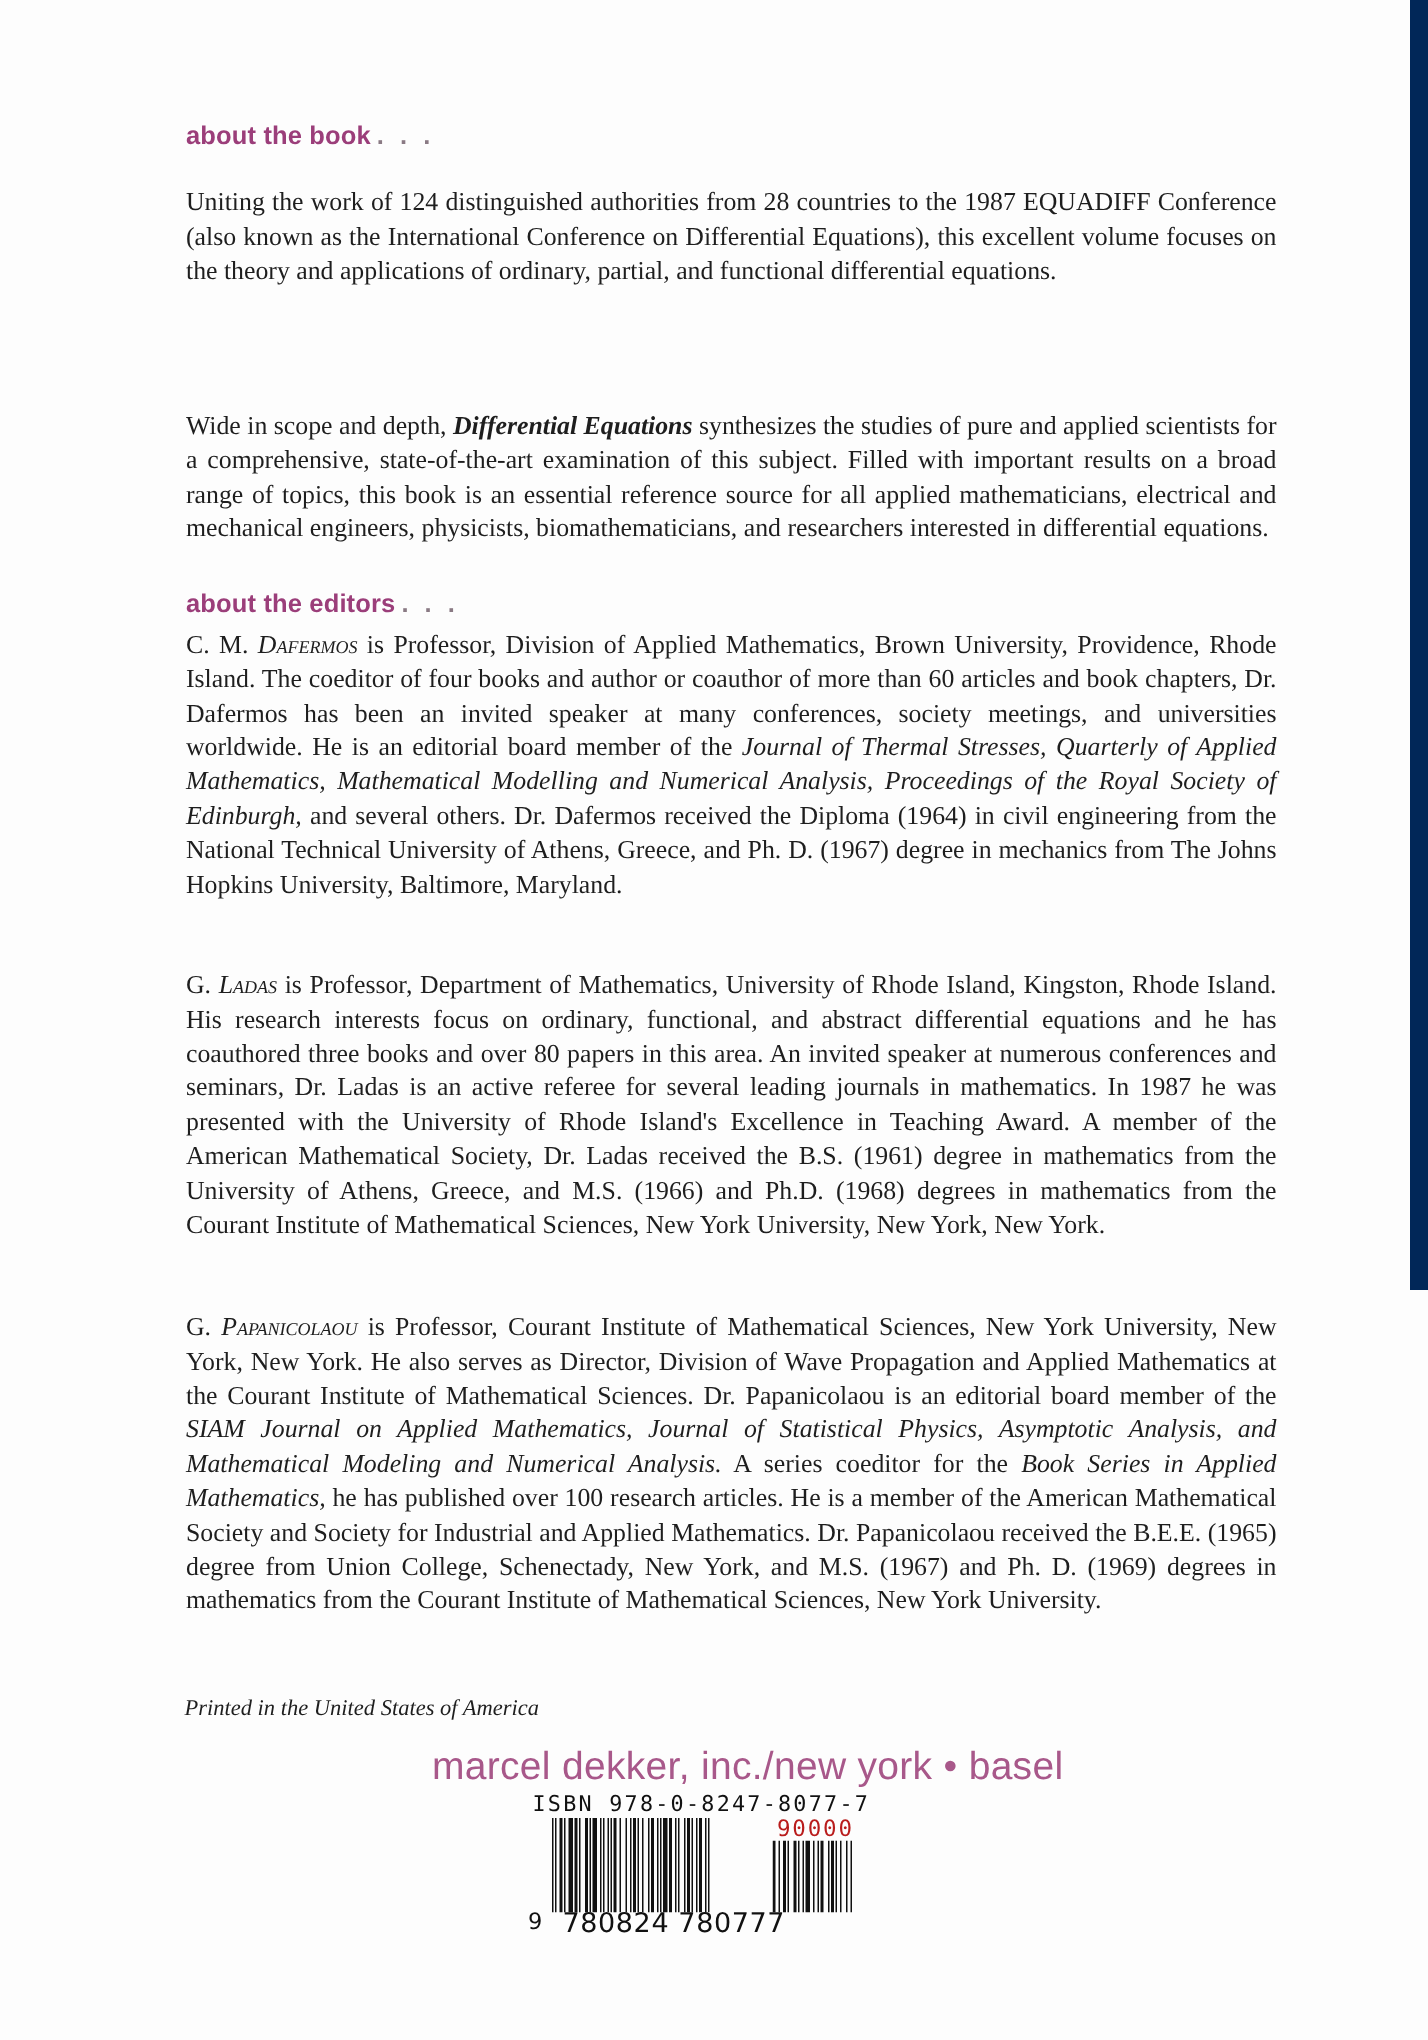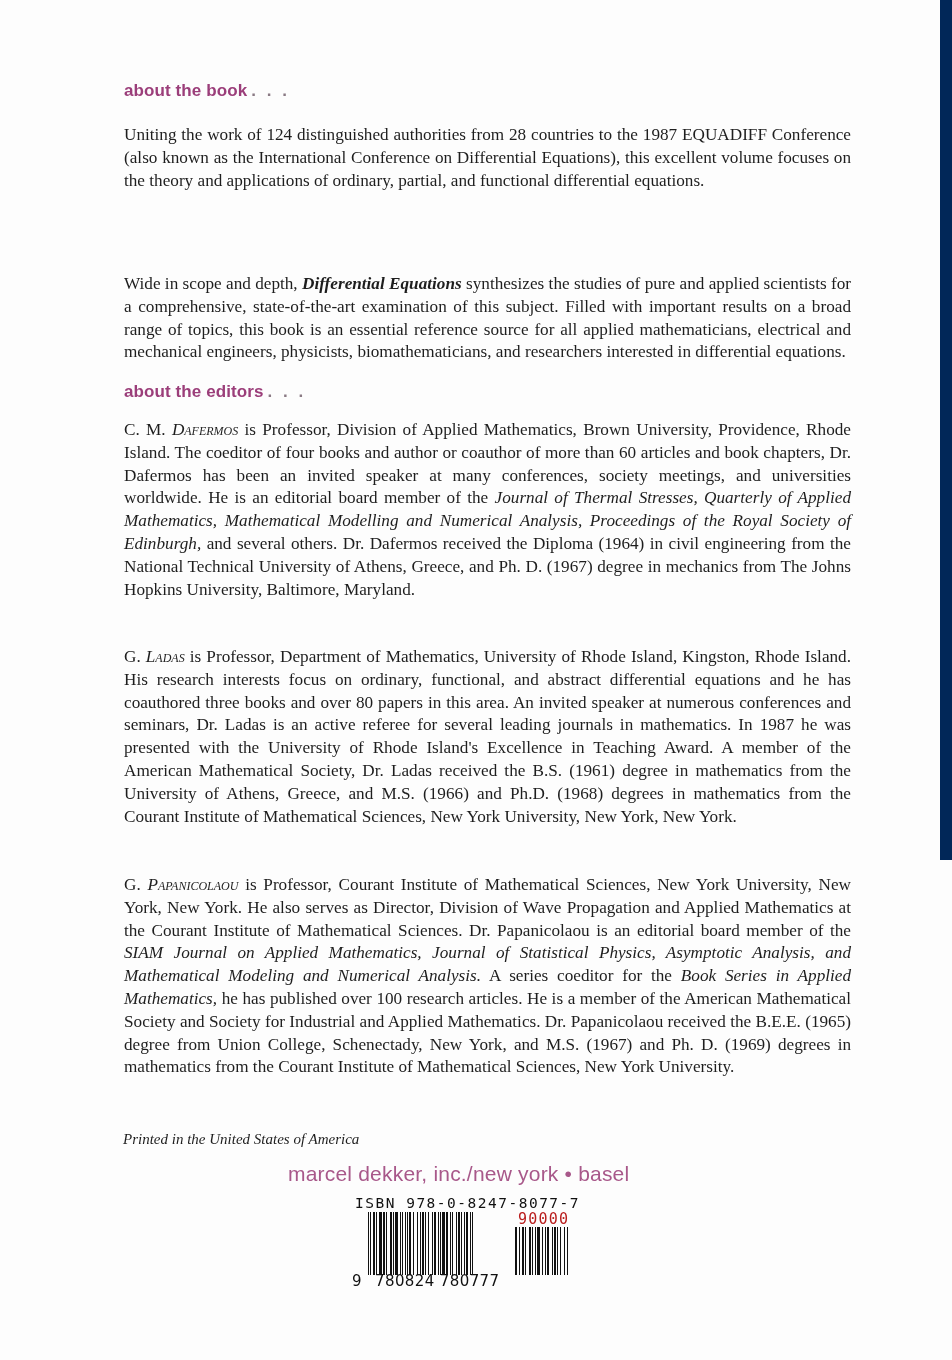--- a/index.html
+++ b/index.html
@@ -3,44 +3,44 @@
 <meta charset="utf-8">
 <style>
   html,body{margin:0;padding:0;background:#fdfdfd;}
   body{width:952px;height:1360px;position:relative;overflow:hidden;font-family:"Liberation Serif","DejaVu Serif",serif;color:#1e1e1e;}
   .navbar{position:absolute;left:940px;top:0;width:12px;height:860px;background:#012758;}
   .heading{position:absolute;left:124px;font-family:"Liberation Sans","DejaVu Sans",sans-serif;font-weight:bold;font-size:17px;color:#9b3e7a;letter-spacing:0.1px;}
   .heading .dots{color:#8a7a84;margin-left:4px;letter-spacing:3px;}
   .para{position:absolute;left:124px;width:727px;font-size:17.2px;line-height:22.8px;text-align:justify;text-align-last:left;}
   .sc{font-variant:small-caps;font-style:italic;}
   .printed{position:absolute;left:123px;top:1131px;font-style:italic;font-size:15px;text-align:center;}
-  .publisher{position:absolute;left:288px;top:1162px;font-family:"Liberation Sans","DejaVu Sans",sans-serif;font-size:21px;color:#a8588a;letter-spacing:0.2px;}
+  .publisher{position:absolute;left:288px;top:1162px;font-family:"Liberation Sans","DejaVu Sans",sans-serif;font-size:26px;color:#a8588a;letter-spacing:0.2px;}
   .isbn{position:absolute;left:355px;top:1195px;font-family:"DejaVu Sans Mono","Liberation Mono",monospace;font-size:14.5px;letter-spacing:1.5px;color:#111;}
   .barcode{position:absolute;left:368px;top:1212px;width:136px;height:63px;}
   .barcode2{position:absolute;left:515px;top:1227px;width:68px;height:48px;}
   .addon-num{position:absolute;left:518px;top:1210px;font-family:"DejaVu Sans Mono","Liberation Mono",monospace;font-size:15px;letter-spacing:1.2px;color:#b91c1c;}
   .barnum-first{position:absolute;left:352px;top:1272px;font-family:"DejaVu Sans","Liberation Sans",sans-serif;font-size:15px;color:#111;}
-  .barnum-rest{position:absolute;left:375px;top:1272px;font-family:"DejaVu Sans","Liberation Sans",sans-serif;font-size:15px;color:#111;letter-spacing:0.4px;}
+  .barnum-rest{position:absolute;left:375px;top:1272px;font-family:"DejaVu Sans","Liberation Sans",sans-serif;font-size:18px;color:#111;letter-spacing:0.4px;}
 </style>
 </head>
 <body>
 
 <div class="navbar"></div>
 
 <div class="heading" style="top:81px;">
   <span>about the book</span><span class="dots">. . .</span>
 </div>
 
 <div class="para" style="top:124px;">Uniting the work of 124 distinguished authorities from 28 countries to the 1987 EQUADIFF Conference (also known as the International Conference on Differential Equations), this excellent volume focuses on the theory and applications of ordinary, partial, and functional differential equations.</div>
 
 <div class="para" style="top:237px;margin-top:36px;">
   <span>Wide in scope and depth, </span><b><i>Differential Equations</i></b><span> synthesizes the studies of pure and applied scientists for a comprehensive, state-of-the-art examination of this subject. Filled with important results on a broad range of topics, this book is an essential reference source for all applied mathematicians, electrical and mechanical engineers, physicists, biomathematicians, and researchers interested in differential equations.</span>
 </div>
 
-<div class="heading" style="top:382px;">
+<div class="heading" style="top:393px;">
   <span>about the editors</span><span class="dots">. . .</span>
 </div>
 
 <div class="para" style="top:419px;">
   <span>C. M. </span><span class="sc">Dafermos</span><span> is Professor, Division of Applied Mathematics, Brown University, Providence, Rhode Island. The coeditor of four books and author or coauthor of more than 60 articles and book chapters, Dr. Dafermos has been an invited speaker at many conferences, society meetings, and universities worldwide. He is an editorial board member of the </span><i>Journal of Thermal Stresses, Quarterly of Applied Mathematics, Mathematical Modelling and Numerical Analysis, Proceedings of the Royal Society of Edinburgh,</i><span> and several others. Dr. Dafermos received the Diploma (1964) in civil engineering from the National Technical University of Athens, Greece, and Ph. D. (1967) degree in mechanics from The Johns Hopkins University, Baltimore, Maryland.</span>
 </div>
 
 <div class="para" style="top:646px;">
   <span>G. </span><span class="sc">Ladas</span><span> is Professor, Department of Mathematics, University of Rhode Island, Kingston, Rhode Island. His research interests focus on ordinary, functional, and abstract differential equations and he has coauthored three books and over 80 papers in this area. An invited speaker at numerous conferences and seminars, Dr. Ladas is an active referee for several leading journals in mathematics. In 1987 he was presented with the University of Rhode Island's Excellence in Teaching Award. A member of the American Mathematical Society, Dr. Ladas received the B.S. (1961) degree in mathematics from the University of Athens, Greece, and M.S. (1966) and Ph.D. (1968) degrees in mathematics from the Courant Institute of Mathematical Sciences, New York University, New York, New York.</span>
 </div>

